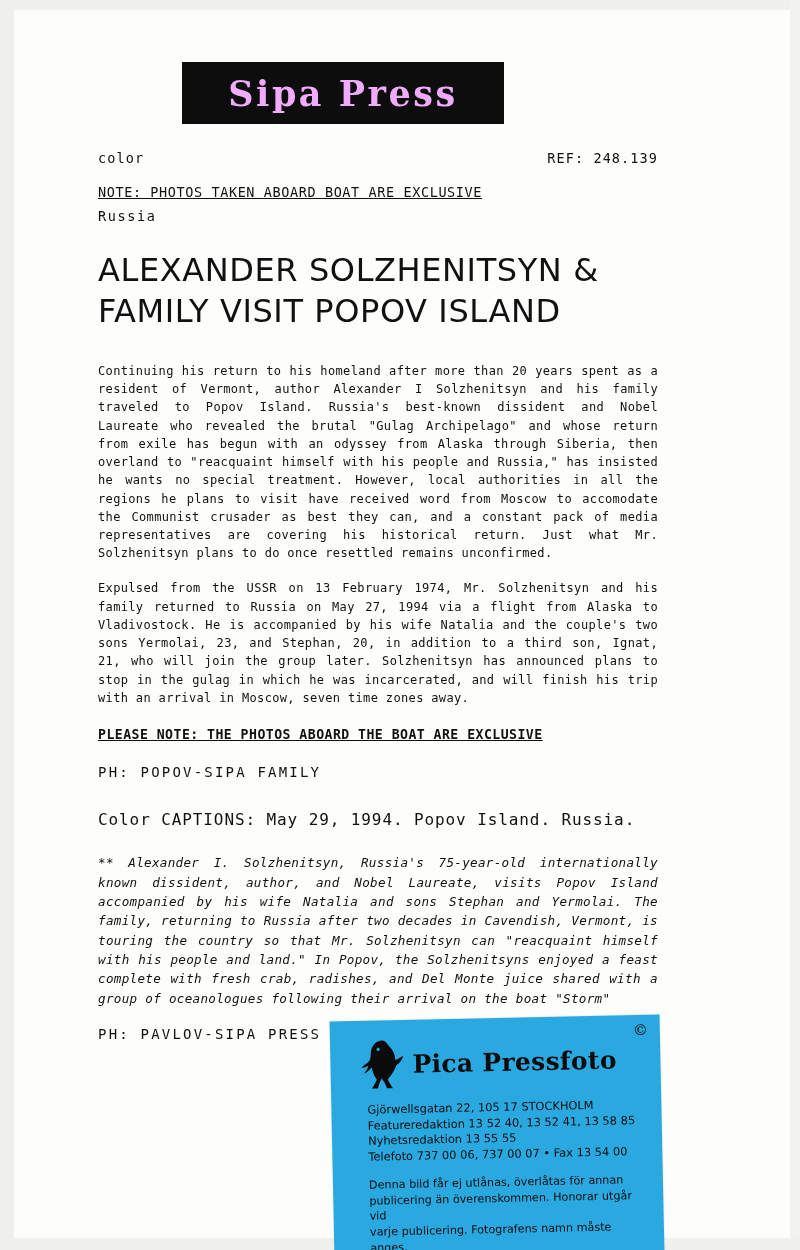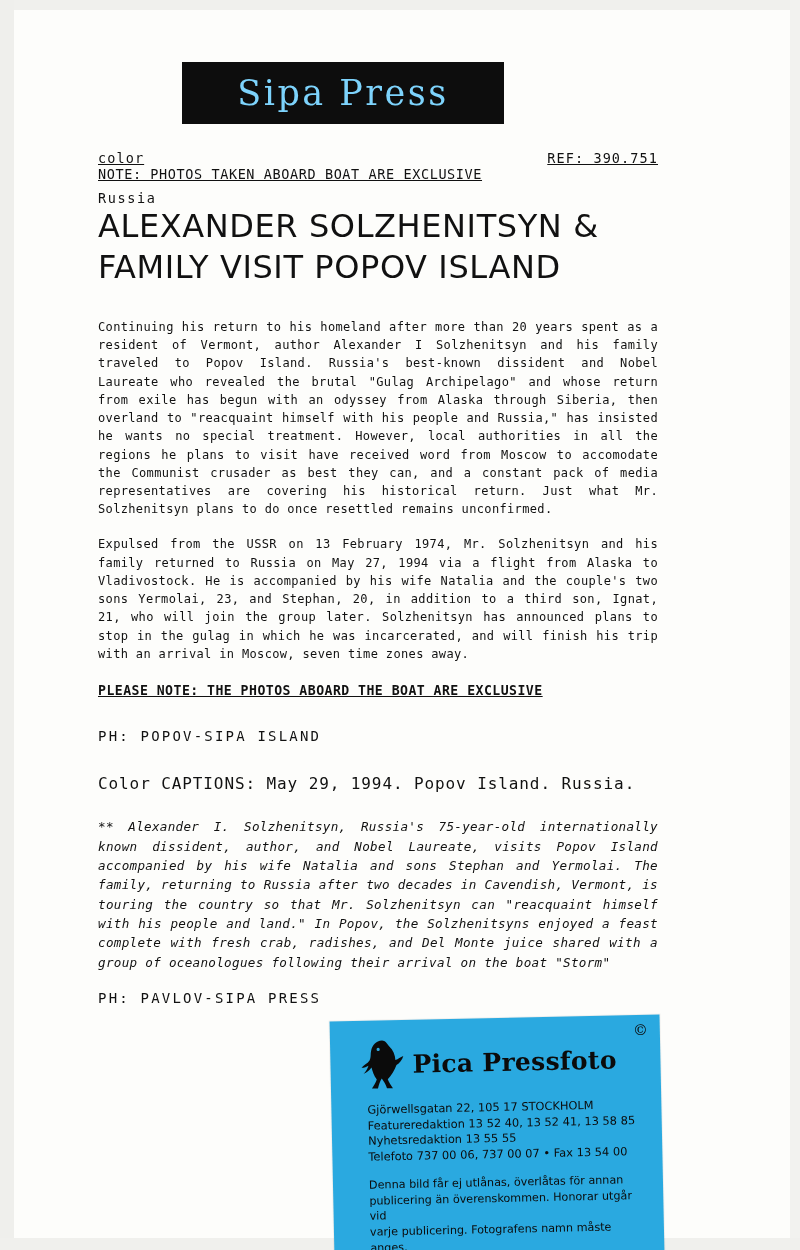--- a/index.html
+++ b/index.html
@@ -60,54 +60,55 @@
     left: 168px;
     top: 52px;
     width: 322px;
     height: 62px;
     background: #0d0d0d;
     display: flex;
     align-items: center;
     justify-content: center;
   }
   .masthead-text {
-    color: #7dd3fc;
+    color: #f0abfc;
     font-family: "DejaVu Serif", serif;
-    font-weight: normal;
+    font-weight: bold;
     font-size: 35px;
     letter-spacing: 2.5px;
   }
 
   .doc {
     position: absolute;
     left: 84px;
     top: 140px;
     width: 560px;
     color: #111;
   }
 
   .row-meta {
     display: flex;
     justify-content: space-between;
     font-size: 13.5px;
     letter-spacing: 1.1px;
-    text-decoration: underline;
+    margin-bottom: 18px;
   }
 
   .note-line {
     font-size: 13.5px;
     letter-spacing: 0.6px;
     text-decoration: underline;
     margin-bottom: 8px;
     white-space: nowrap;
   }
 
   .country {
     font-size: 13.5px;
     letter-spacing: 1.6px;
+    margin-bottom: 26px;
   }
 
   .headline {
     font-family: "DejaVu Sans", sans-serif;
     font-size: 32px;
     line-height: 1.28;
     letter-spacing: 0.6px;
     margin-bottom: 30px;
   }
 
@@ -118,21 +119,21 @@
     text-align: justify;
     margin-bottom: 17px;
   }
 
   .note-line2 {
     font-size: 13.2px;
     letter-spacing: 0.45px;
     text-decoration: underline;
     font-weight: bold;
     margin-top: 20px;
-    margin-bottom: 30px;
+    margin-bottom: 22px;
     white-space: nowrap;
   }
 
   .ph-line {
     font-size: 14px;
     letter-spacing: 2.2px;
     margin-bottom: 30px;
   }
 
   .captions-head {
@@ -234,36 +235,36 @@
   <div class="sheet">
 
     <div class="masthead">
       <span class="masthead-text">Sipa Press</span>
     </div>
 
     <div class="doc">
 
       <div class="row-meta">
         <span>color</span>
-        <span>REF: 390.751</span>
+        <span>REF: 248.139</span>
       </div>
 
       <div class="note-line">NOTE: PHOTOS TAKEN ABOARD BOAT ARE EXCLUSIVE</div>
 
       <div class="country">Russia</div>
 
       <div class="headline">ALEXANDER SOLZHENITSYN &amp; FAMILY VISIT POPOV ISLAND</div>
 
       <div class="body-para">Continuing his return to his homeland after more than 20 years spent as a resident of Vermont, author Alexander I Solzhenitsyn and his family traveled to Popov Island. Russia's best-known dissident and Nobel Laureate who revealed the brutal "Gulag Archipelago" and whose return from exile has begun with an odyssey from Alaska through Siberia, then overland to "reacquaint himself with his people and Russia," has insisted he wants no special treatment. However, local authorities in all the regions he plans to visit have received word from Moscow to accomodate the Communist crusader as best they can, and a constant pack of media representatives are covering his historical return. Just what Mr. Solzhenitsyn plans to do once resettled remains unconfirmed.</div>
 
       <div class="body-para">Expulsed from the USSR on 13 February 1974, Mr. Solzhenitsyn and his family returned to Russia on May 27, 1994 via a flight from Alaska to Vladivostock. He is accompanied by his wife Natalia and the couple's two sons Yermolai, 23, and Stephan, 20, in addition to a third son, Ignat, 21, who will join the group later. Solzhenitsyn has announced plans to stop in the gulag in which he was incarcerated, and will finish his trip with an arrival in Moscow, seven time zones away.</div>
 
       <div class="note-line2">PLEASE NOTE: THE PHOTOS ABOARD THE BOAT ARE EXCLUSIVE</div>
 
-      <div class="ph-line">PH: POPOV-SIPA ISLAND</div>
+      <div class="ph-line">PH: POPOV-SIPA FAMILY</div>
 
       <div class="captions-head">Color CAPTIONS:  May 29, 1994.  Popov Island. Russia.</div>
 
       <div class="caption-body">**  Alexander  I.  Solzhenitsyn,  Russia's  75-year-old internationally  known dissident, author, and Nobel Laureate, visits  Popov Island accompanied by his wife Natalia and sons Stephan  and Yermolai.  The family, returning to Russia after two  decades in Cavendish, Vermont, is touring the country so that  Mr.  Solzhenitsyn can "reacquaint himself with his people  and land."  In Popov,  the Solzhenitsyns enjoyed a feast complete with fresh crab, radishes, and Del Monte juice shared  with a group of oceanologues following their  arrival on the boat "Storm"</div>
 
       <div class="ph-line2">PH: PAVLOV-SIPA PRESS</div>
 
     </div>
 
     <div class="sticker">

